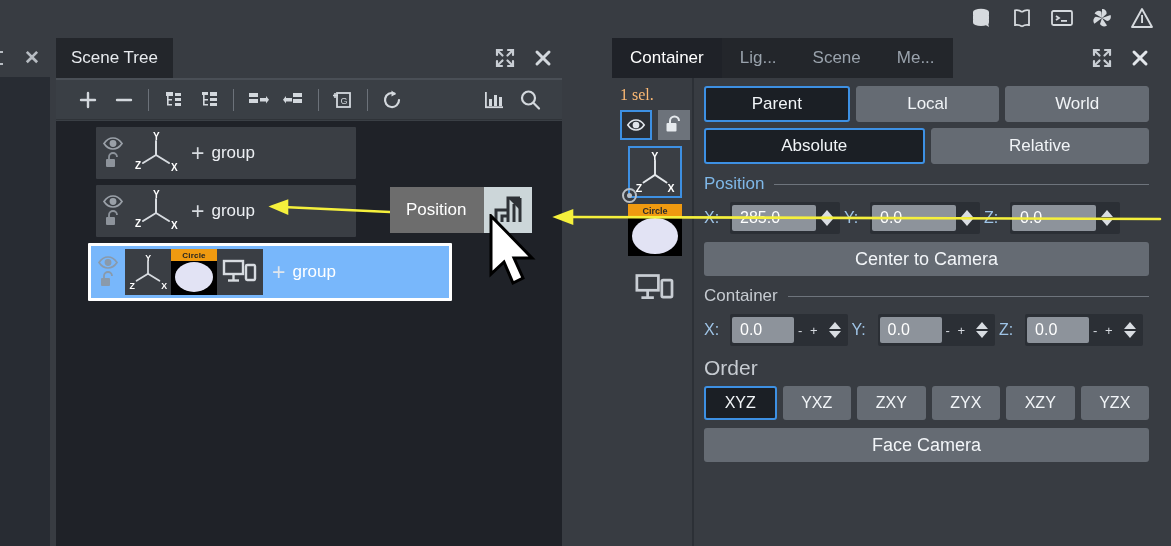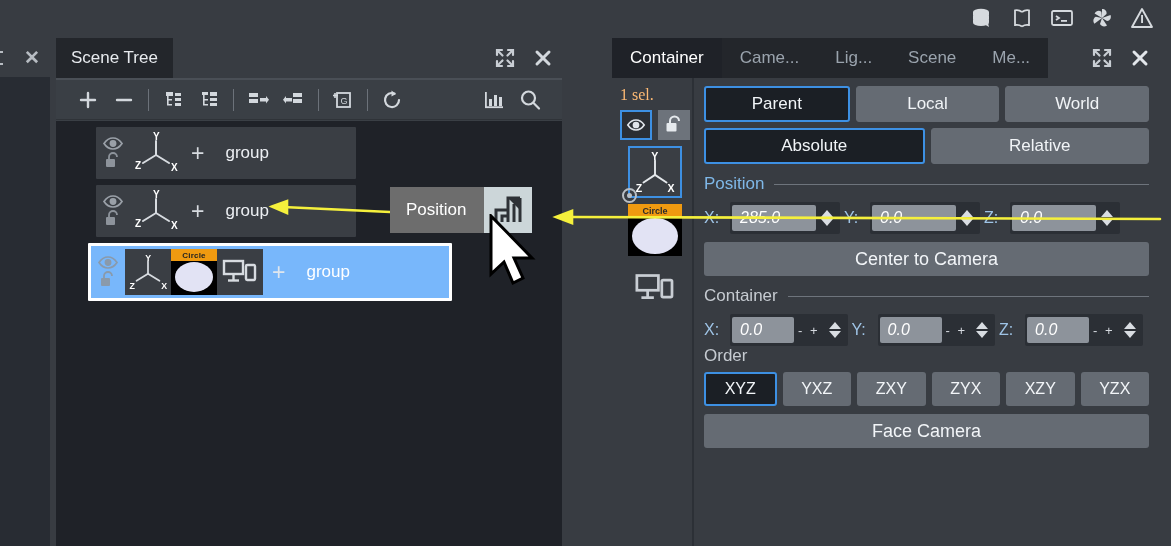--- a/index.html
+++ b/index.html
@@ -90,21 +90,21 @@
     background: #f09a10; color: #222; font-size: 8px; font-weight: 700;
     display: flex; align-items: center; justify-content: center; letter-spacing: .2px;
   }
   .circle-thumb .ball {
     position: absolute; left: 4px; top: 13px; width: 38px; height: 30px;
     background: #e2e3f4; border-radius: 50%;
   }
   .screen-thumb { width: 46px; height: 46px; background: #3a3e44; display: flex; align-items: center; justify-content: center; }
   .tree-plus { color: #d7dbe0; font-size: 23px; margin: 0 7px 0 9px; line-height: 1; }
   .tree-row.selected .tree-plus { color: #dfe6ee; }
-  .tree-label { color: #eceff3; font-size: 17px; margin-left: 14px; }
+  .tree-label { color: #eceff3; font-size: 17px; }
   .tree-row.selected .tree-label { color: #ffffff; }
 
   
   .props {
     position: absolute; left: 612px; top: 38px; width: 547px; height: 508px;
     background: #383c42;
   }
   .props .ptab {
     background: #23262b; color: #9aa3ad; font-size: 17px;
     display: flex; align-items: center; padding: 0 18px; white-space: nowrap;
@@ -158,40 +158,40 @@
   }
   .section-head .ttl { color: #7fb8e8; font-size: 17px; }
   .section-head .rule { flex: 1; height: 1px; background: #6e747c; }
   .section-head.dim .ttl { color: #c6cbd1; }
 
   .field-row { display: flex; align-items: center; gap: 4px; }
   .axis-lbl { color: #9fc4e6; font-size: 16px; width: 22px; }
   .num-wrap { display: flex; align-items: center; background: #2b2f35; border-radius: 2px; height: 32px; padding: 0 2px; }
   .num-box {
     background: #8d939b; color: #ffffff; font-size: 16px; height: 26px; min-width: 84px;
-    display: flex; align-items: center; padding: 0 8px; border-radius: 2px; font-style: italic;
+    display: flex; align-items: center; padding: 0 8px; border-radius: 2px;
   }
   .num-box.narrow { min-width: 62px; }
   .pm { color: #d6dae0; font-size: 13px; padding: 0 4px; letter-spacing: 2px; }
   .spin { display: flex; flex-direction: column; gap: 2px; padding: 0 5px; }
   .spin .up, .spin .dn { width: 0; height: 0; border-left: 6px solid transparent; border-right: 6px solid transparent; }
   .spin .up { border-bottom: 7px solid #d9dde2; }
   .spin .dn { border-top: 7px solid #d9dde2; }
 
   .wide-btn {
     margin-top: 8px; height: 34px; background: #656b73; color: #f2f5f8; font-size: 18px;
     display: flex; align-items: center; justify-content: center; border-radius: 3px;
   }
   .order-row { display: flex; gap: 6px; margin-top: 6px; justify-content: space-between; }
   .order-btn {
     flex: 1; height: 34px; background: #656b73; color: #f2f5f8; font-size: 16px;
     display: flex; align-items: center; justify-content: center; border-radius: 3px;
   }
   .order-btn.active { background: #1b1f25; border: 2px solid #3d90e3; }
-  .order-lbl { color: #c6cbd1; font-size: 17px; }
+  .order-lbl { color: #c6cbd1; font-size: 21px; margin-top: 10px; }
 
   
   .overlay { position: absolute; left: 0; top: 0; width: 1171px; height: 546px; pointer-events: none; }
   .tooltip {
     position: absolute; left: 390px; top: 187px; height: 46px; display: flex; align-items: stretch;
     background: #6d6d6d;
   }
   .tooltip .txt { color: #ffffff; font-size: 17px; display: flex; align-items: center; padding: 0 18px 0 16px; }
   .tooltip .ico { width: 48px; background: #ccd6d9; display: flex; align-items: center; justify-content: center; }
   .cursor { position: absolute; left: 487px; top: 214px; }
@@ -506,21 +506,20 @@
           <span class="tree-plus">+</span>
           <span class="tree-label">group</span>
         </div>
       </div>
     </div>
   </div>
 
   <div class="props">
     <div class="panel-tabrow">
       <div class="ptab active">Container</div>
-      <div class="ptab">Came...</div>
       <div class="ptab">Lig...</div>
       <div class="ptab">Scene</div>
       <div class="ptab">Me...</div>
       <div class="tabrow-spacer"></div>
       <div class="tabrow-btn">
         <svg width="22" height="22" viewBox="0 0 22 22">
             <g stroke="#c9ced4" stroke-width="2.2" fill="none" stroke-linecap="round">
           <path d="M3 8 L3 3 L8 3"></path>
               <path d="M14 3 L19 3 L19 8"></path>
           <path d="M19 14 L19 19 L14 19"></path>

